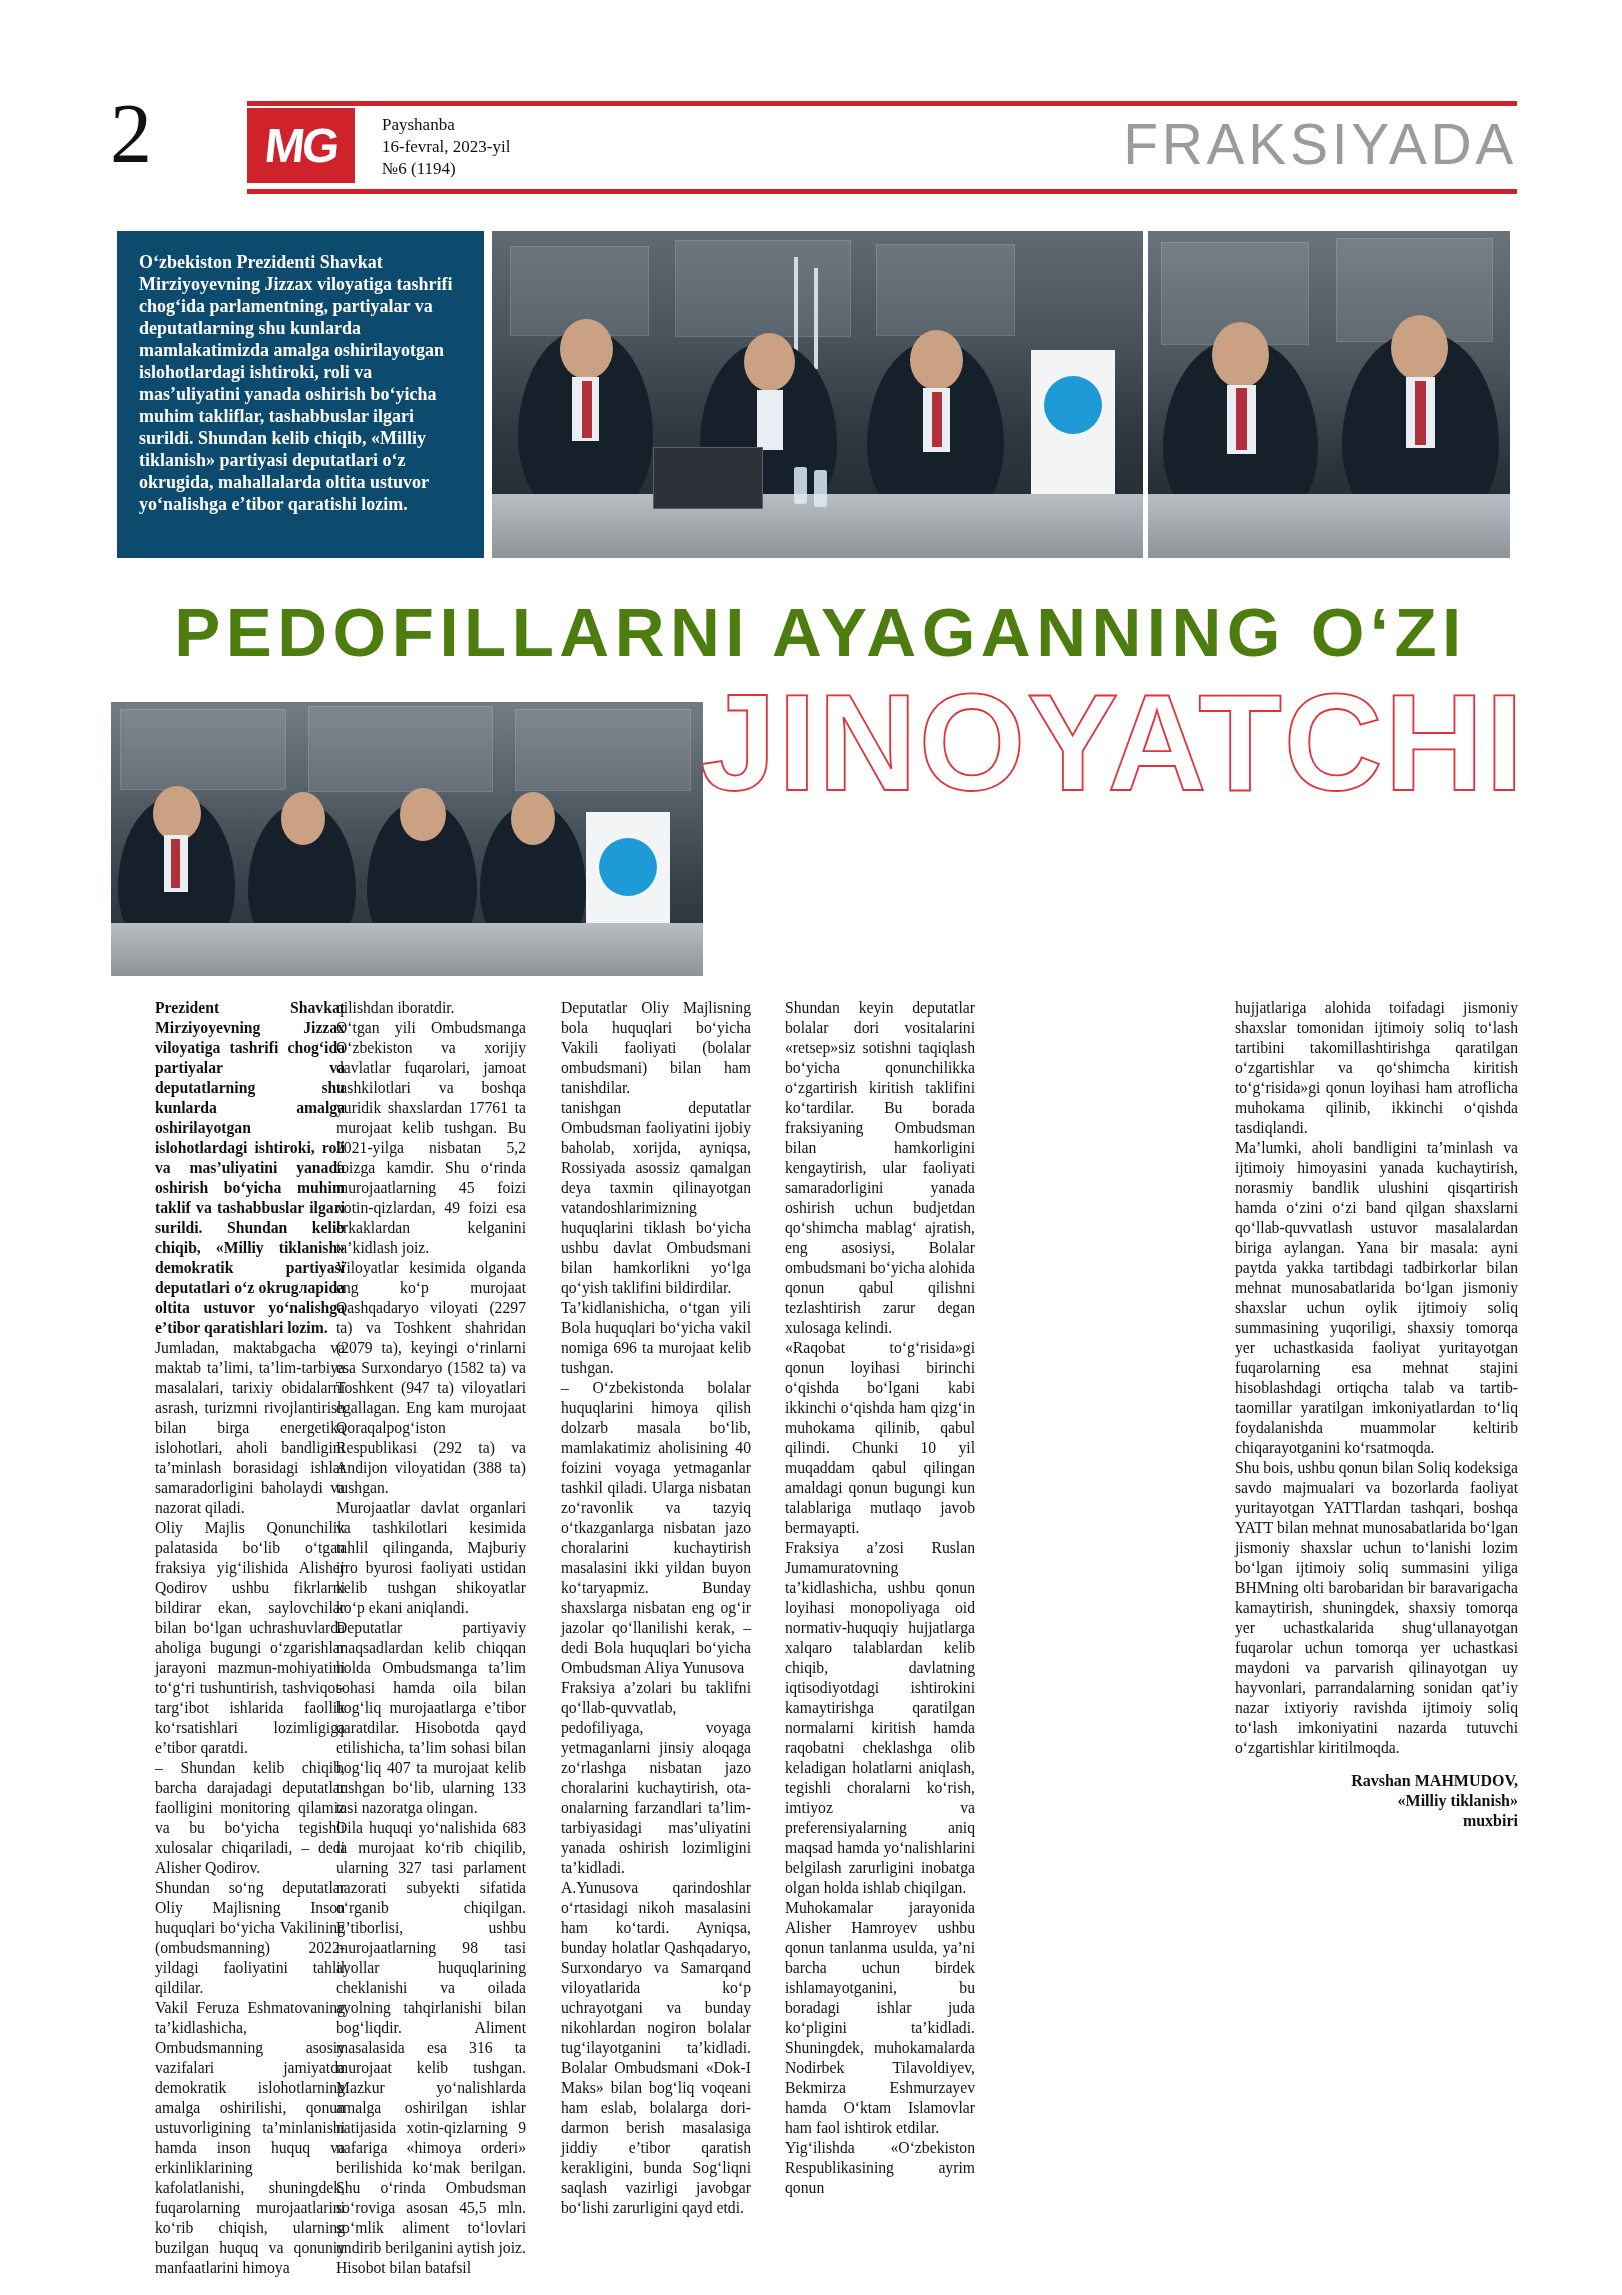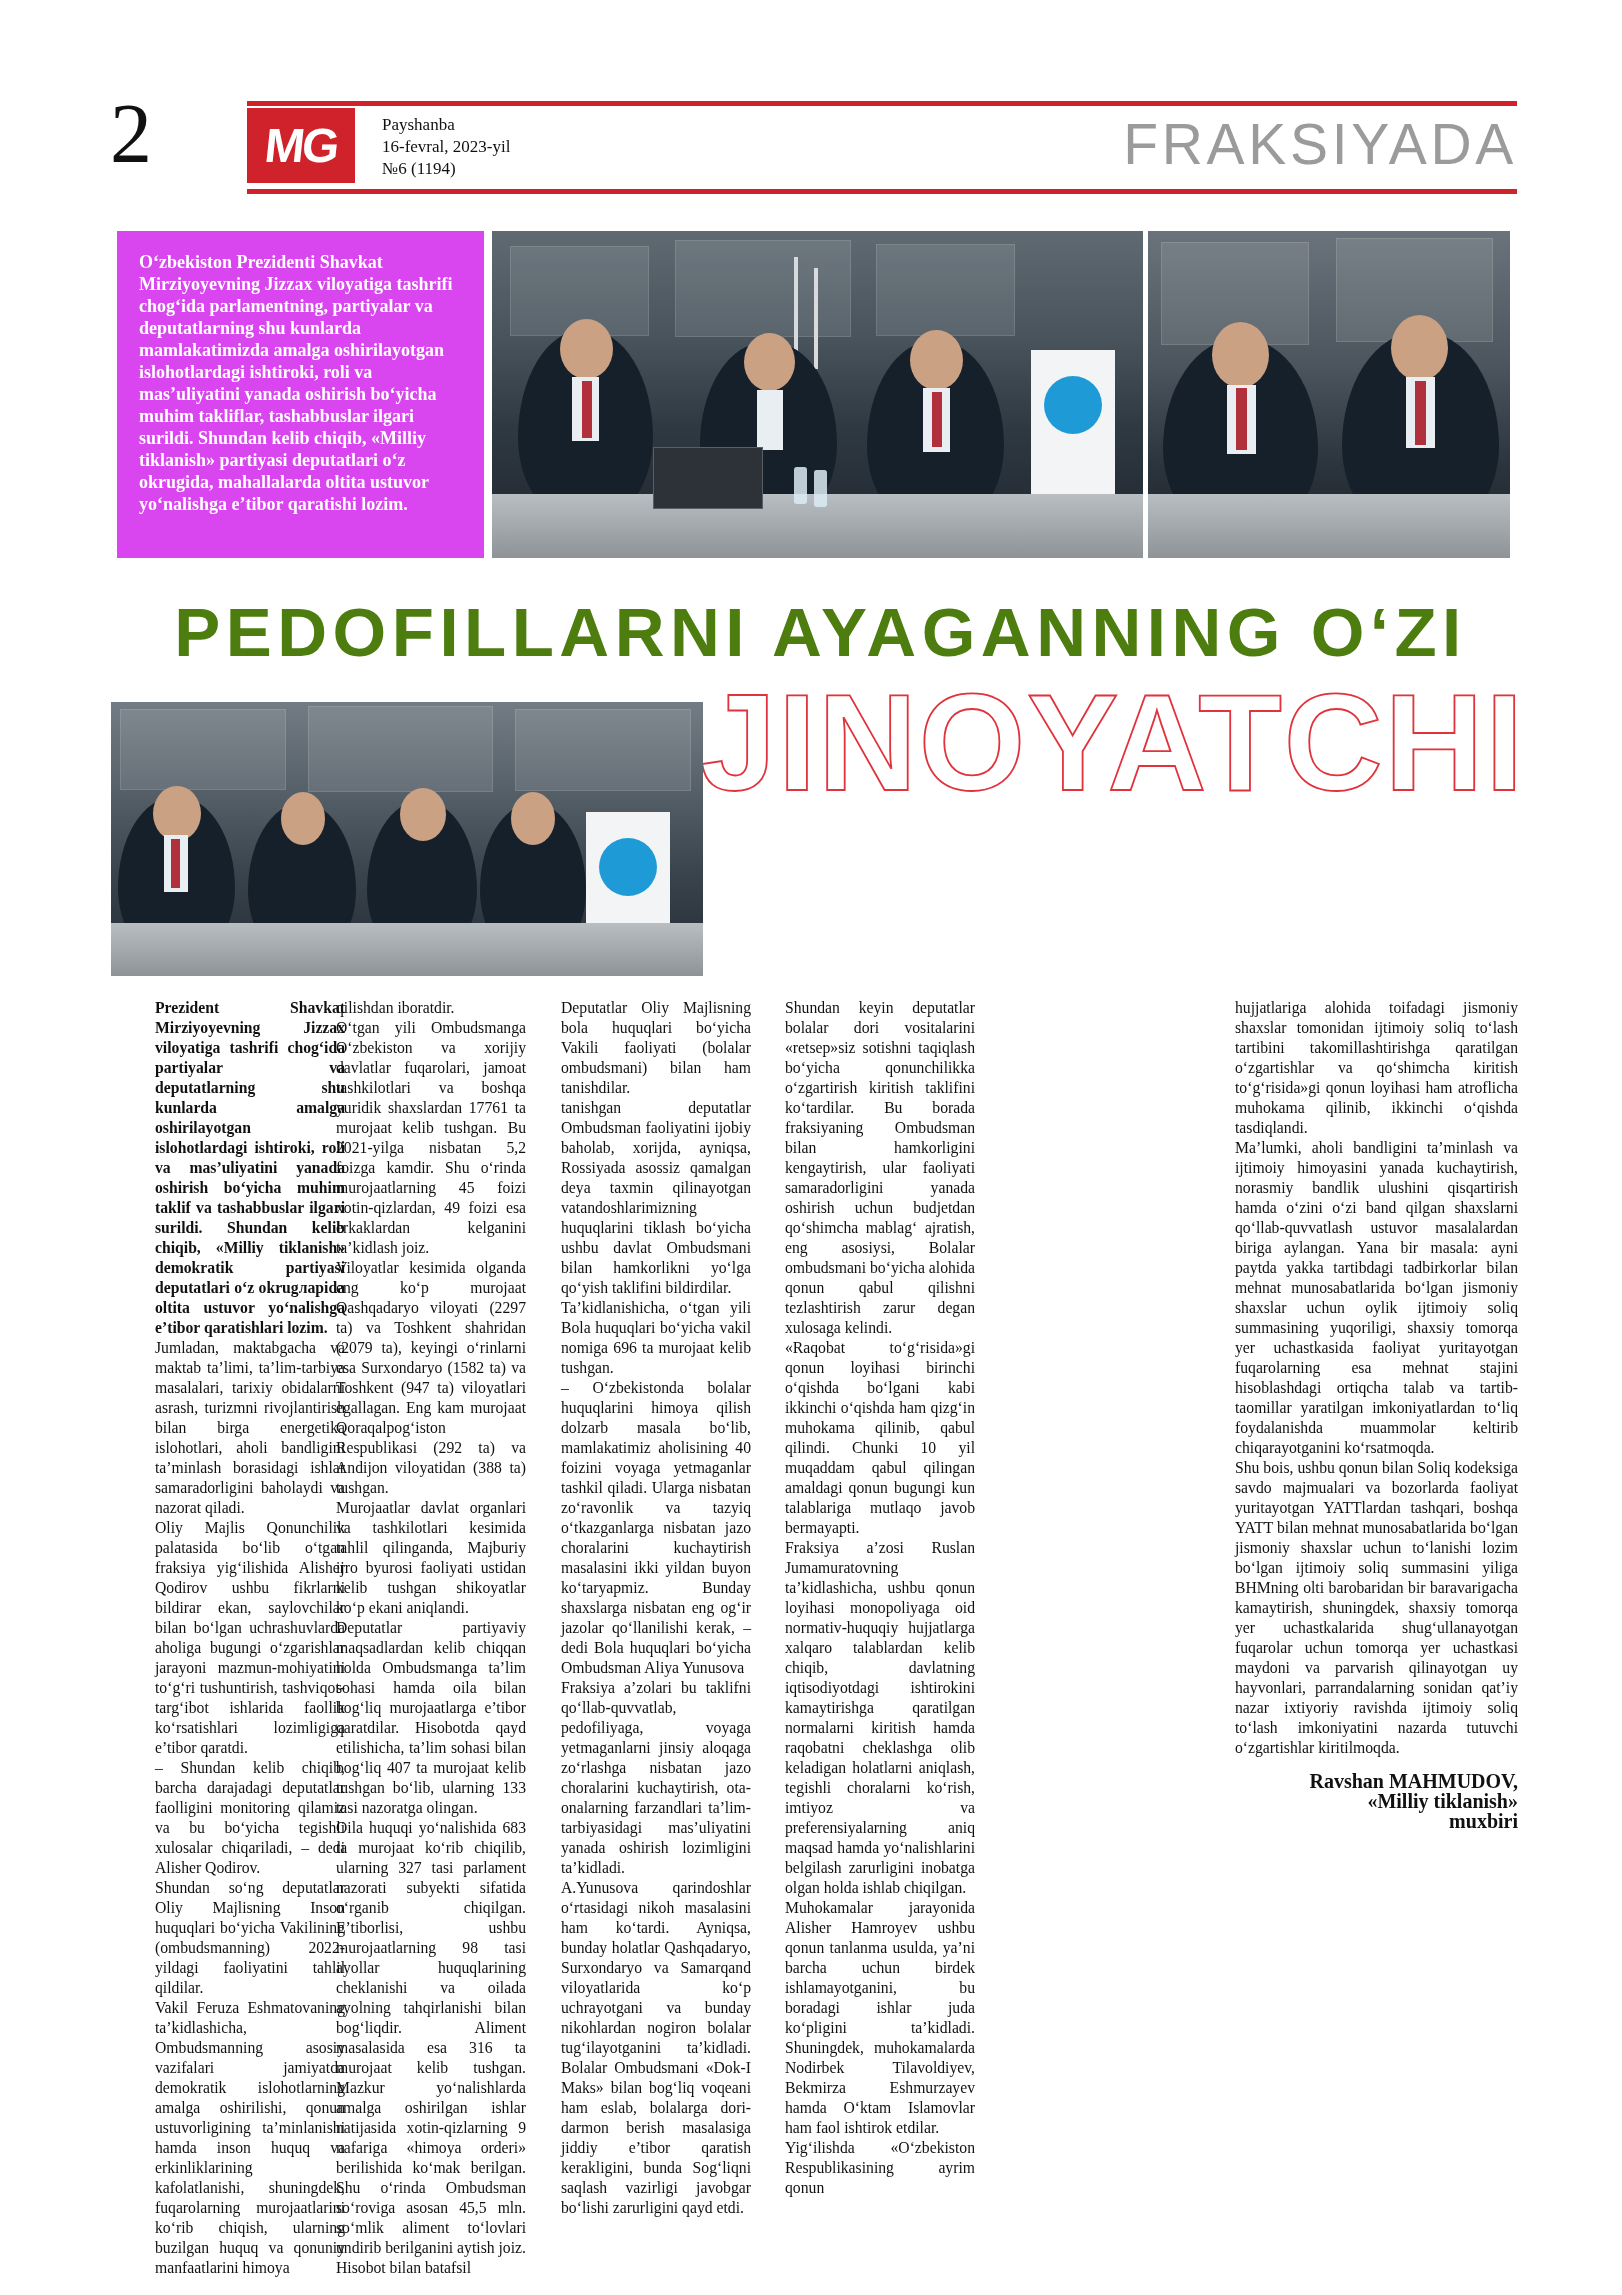--- a/index.html
+++ b/index.html
@@ -90,21 +90,21 @@
   
   .lead-strip {
     position: absolute;
     left: 117px; top: 231px;
     width: 1393px; height: 327px;
   }
   .lead-red {
     position: absolute;
     left: 0; top: 0;
     width: 367px; height: 327px;
-    background: #d946ef;
+    background: #0c4a6e;
     color: #fff;
     box-sizing: border-box;
     padding: 20px 22px 9.1px 22px;
   }
   .lead-red p {
     margin: 0;
     font-family: "Liberation Serif", serif;
     font-weight: 700;
     font-size: 18px;
     line-height: 22px;
@@ -238,21 +238,21 @@
   .c1 { left: 0px; margin-left: 44px; }
   .c2 { left: 225px; }
   .c3 { left: 450px; }
   .c4 { left: 674px; }
   .c6 { left: 1124px; width: 283px; }
 
   .byline {
     margin-top: 12.8px;
     text-align: right;
     font-weight: 700;
-    font-size: 20px;
+    font-size: 16px;
     line-height: 20px;
   }
 </style>
 </head>
 <body>
 
 <div class="page">
 
   <div class="masthead">
     <div class="rule-top"></div>

